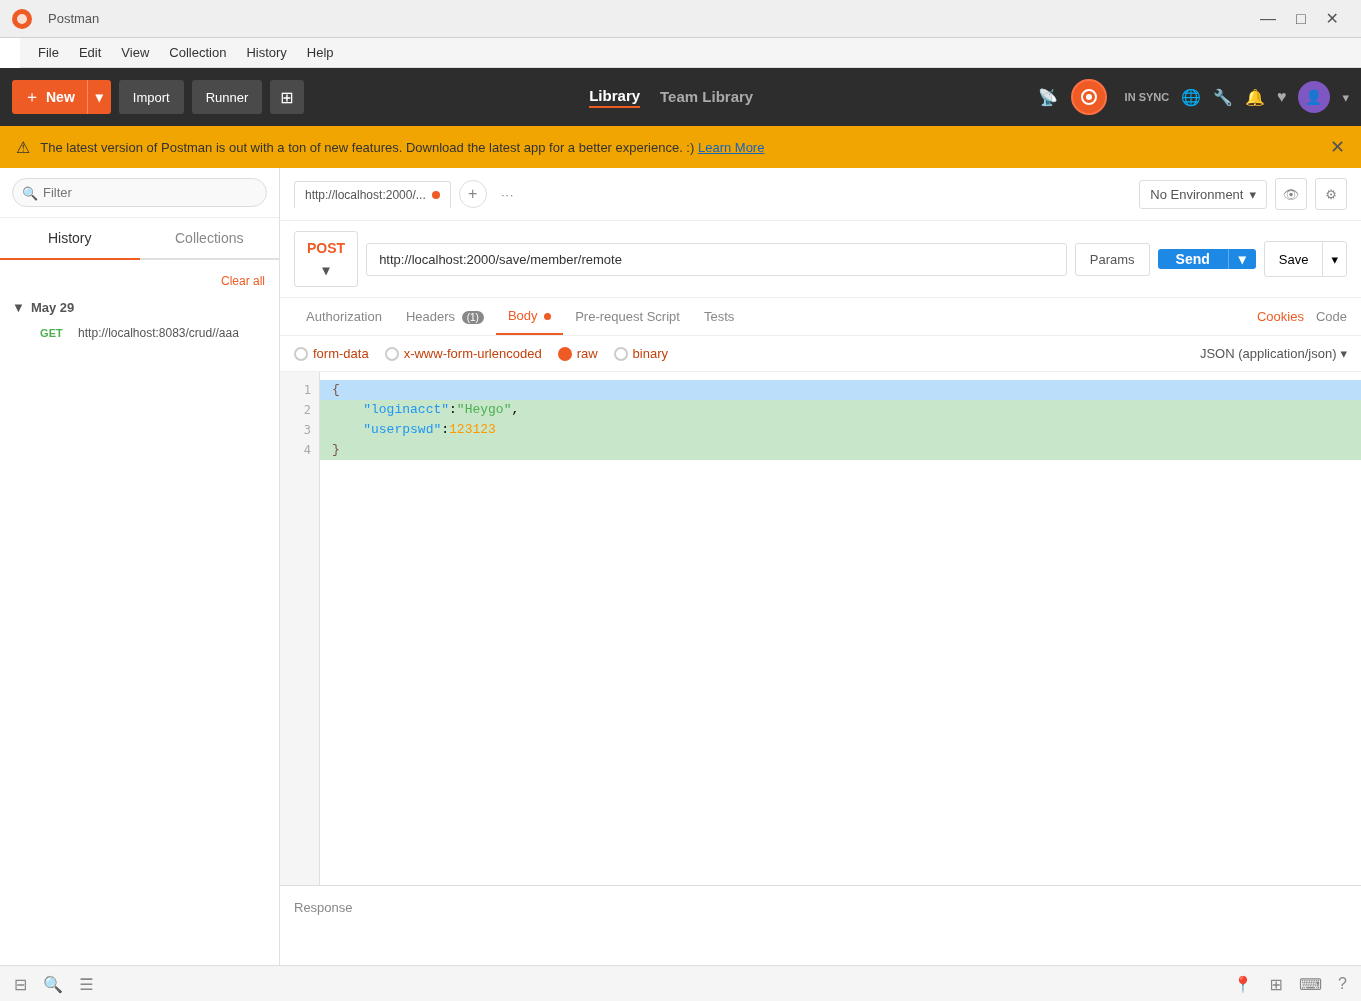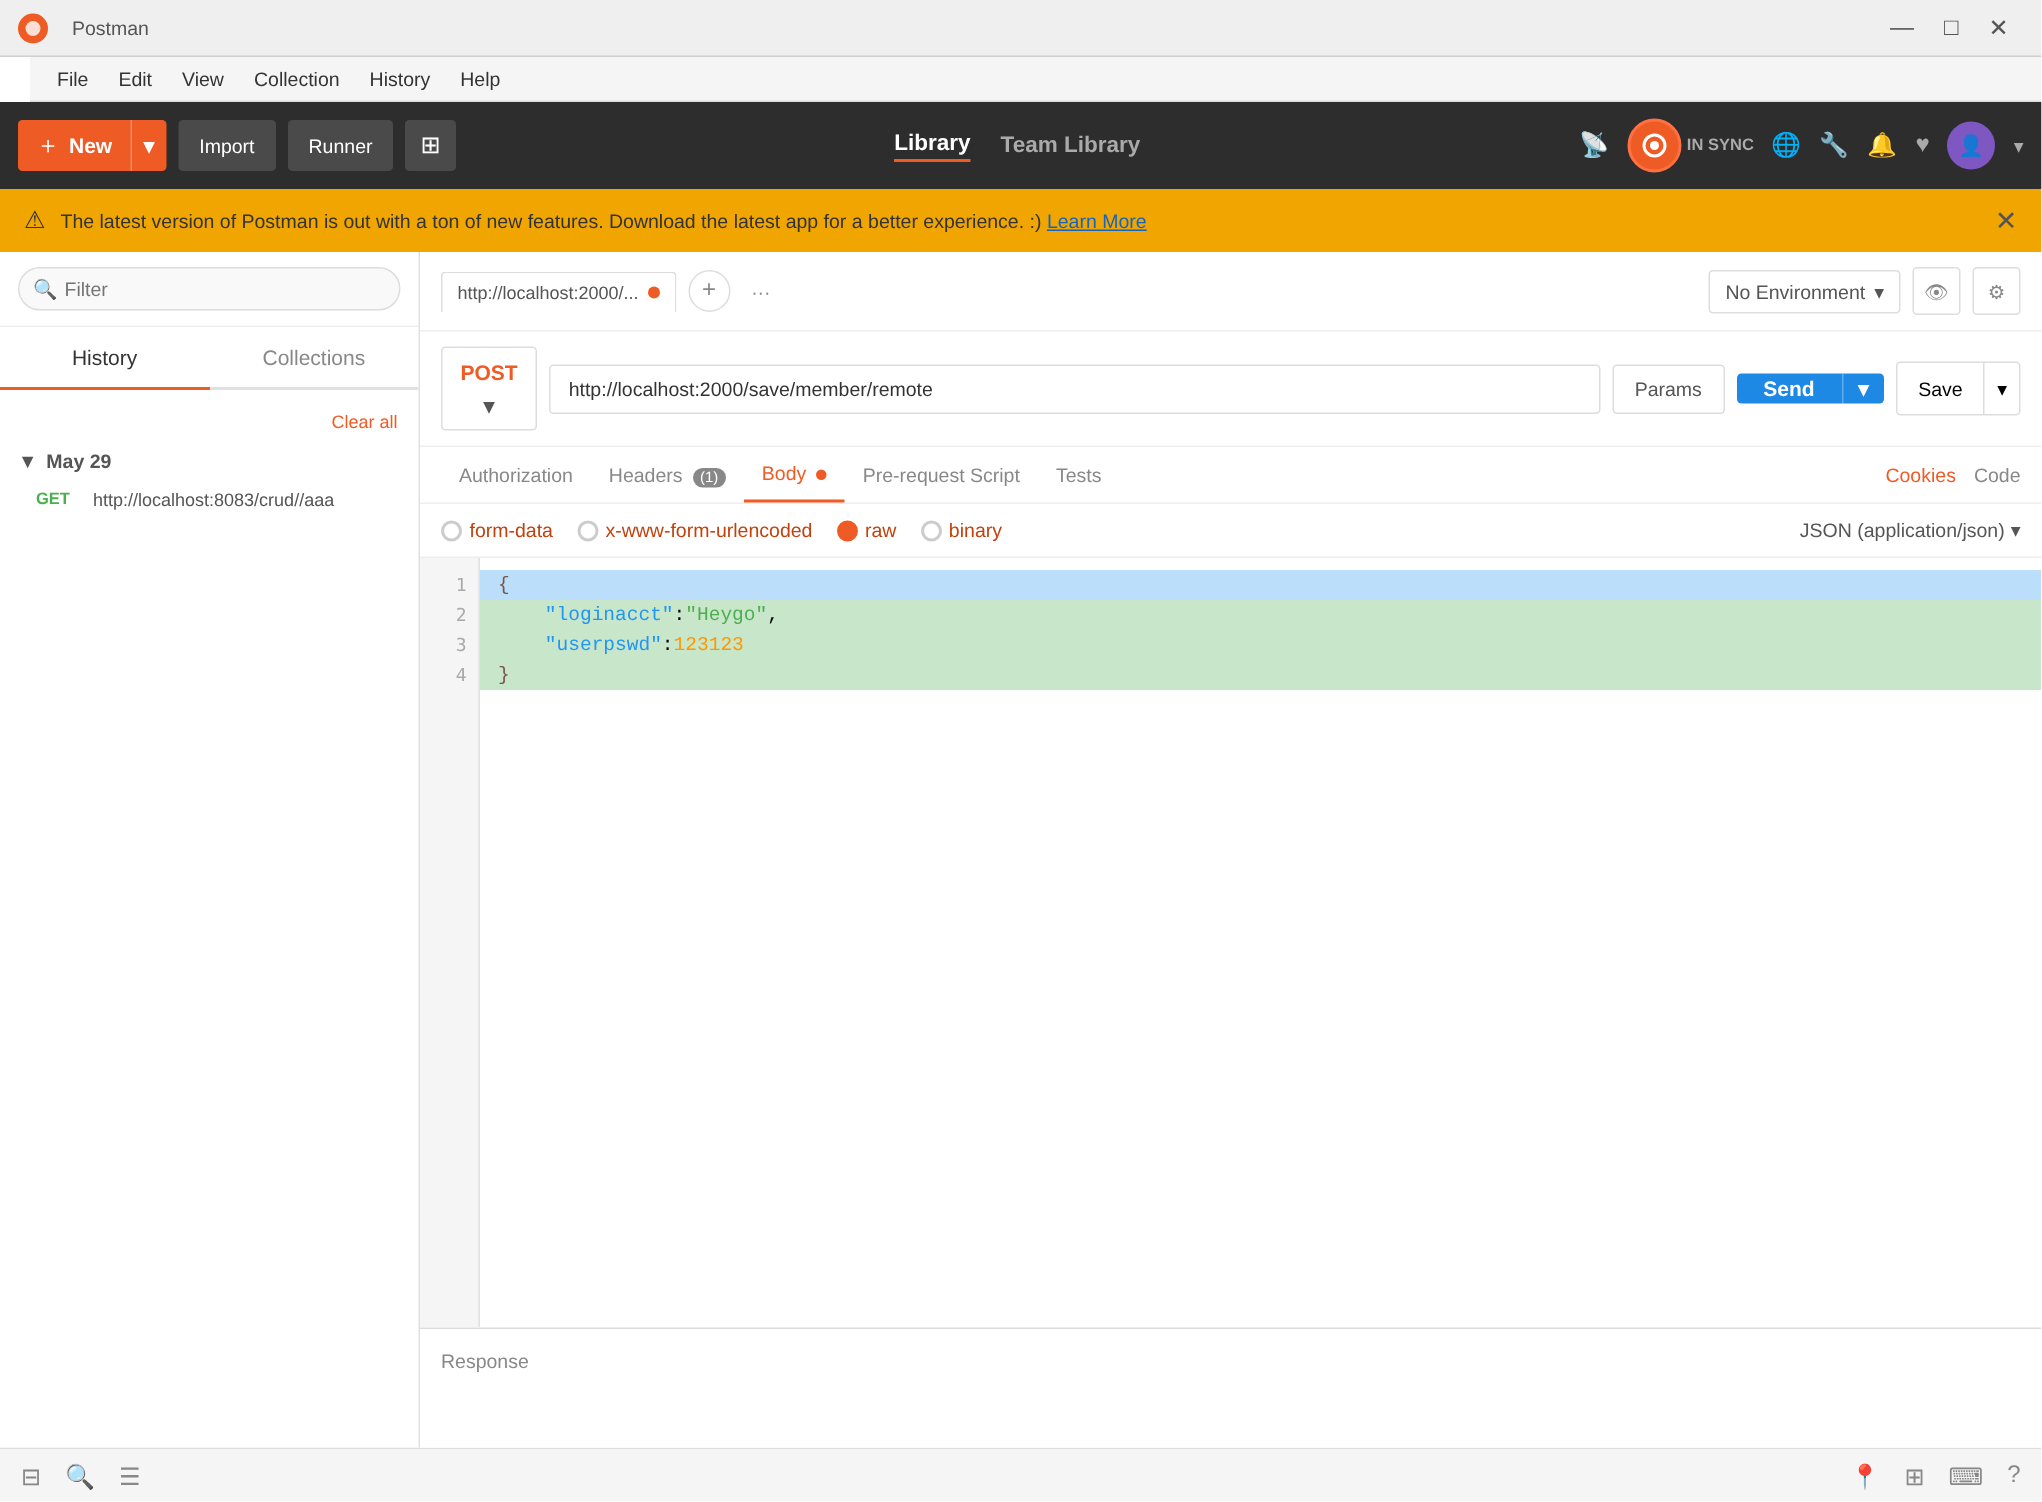--- a/index.html
+++ b/index.html
@@ -41,21 +41,21 @@
     .filter-input { width: 100%; padding: 6px 10px 6px 30px; border: 1px solid #ddd; border-radius: 20px; font-size: 13px; background: #f9f9f9; color: #999; }
     .filter-wrap { position: relative; }
     .filter-icon { position: absolute; left: 10px; top: 50%; transform: translateY(-50%); color: #aaa; font-size: 13px; }
     .sidebar-tabs { display: flex; border-bottom: 2px solid #e0e0e0; }
     .sidebar-tab { flex: 1; text-align: center; padding: 12px 0; font-size: 14px; cursor: pointer; color: #888; font-weight: 500; }
     .sidebar-tab.active { color: #333; border-bottom: 2px solid #ef5b25; margin-bottom: -2px; }
     .sidebar-content { flex: 1; overflow-y: auto; padding: 8px 0; }
     .clear-all { text-align: right; padding: 6px 14px; color: #ef5b25; font-size: 12px; cursor: pointer; }
     .history-group { padding: 0 12px; }
     .history-group-header { display: flex; align-items: center; gap: 6px; padding: 6px 0; font-size: 13px; font-weight: 600; color: #555; cursor: pointer; }
-    .history-item { display: flex; align-items: center; gap: 8px; padding: 5px 12px; cursor: pointer; border-radius: 3px; }
+    .history-item { display: flex; align-items: center; gap: 8px; padding: 5px 12px; cursor: pointer; border-radius: 3px; justify-content: center; }
     .method-badge { font-size: 11px; font-weight: 700; color: #4caf50; min-width: 30px; }
     .history-url { font-size: 12px; color: #555; white-space: nowrap; overflow: hidden; text-overflow: ellipsis; }
 
     
     .request-panel { flex: 1; display: flex; flex-direction: column; background: #fff; }
     .request-url-bar { display: flex; align-items: center; padding: 10px 14px; border-bottom: 1px solid #eee; gap: 8px; }
     .url-tab { display: flex; align-items: center; gap: 6px; background: #fff; border: 1px solid #ddd; border-bottom: none; padding: 6px 10px; border-radius: 3px 3px 0 0; font-size: 12px; color: #555; cursor: pointer; }
     .url-tab-dot { width: 8px; height: 8px; border-radius: 50%; background: #ef5b25; }
     .url-add-btn { width: 28px; height: 28px; border: 1px solid #ddd; border-radius: 50%; display: flex; align-items: center; justify-content: center; cursor: pointer; color: #888; font-size: 16px; }
     .url-more-btn { color: #888; cursor: pointer; font-size: 13px; padding: 4px 6px; }
@@ -153,21 +153,21 @@
   <button class="btn-toolbar">Runner</button>
   <button class="btn-toolbar" style="padding:0 10px;font-size:16px;">⊞</button>
 
   <div class="toolbar-center">
     <span class="toolbar-tab active">Library</span>
     <span class="toolbar-tab">Team Library</span>
   </div>
 
   <div class="toolbar-right">
     <span class="toolbar-icon">📡</span>
-    <div style="display:flex;align-items:center;gap:4px;">
+    <div style="display:flex;align-items:center;gap:18px;">
       <div class="icon-circle">
         <svg width="18" height="18" viewBox="0 0 18 18">
             <circle cx="9" cy="9" r="7" fill="none" stroke="white" stroke-width="2"></circle>
             <circle cx="9" cy="9" r="3" fill="white"></circle>
           </svg>
       </div>
       <span class="sync-text">IN SYNC</span>
     </div>
     <span class="toolbar-icon">🌐</span>
     <span class="toolbar-icon">🔧</span>

